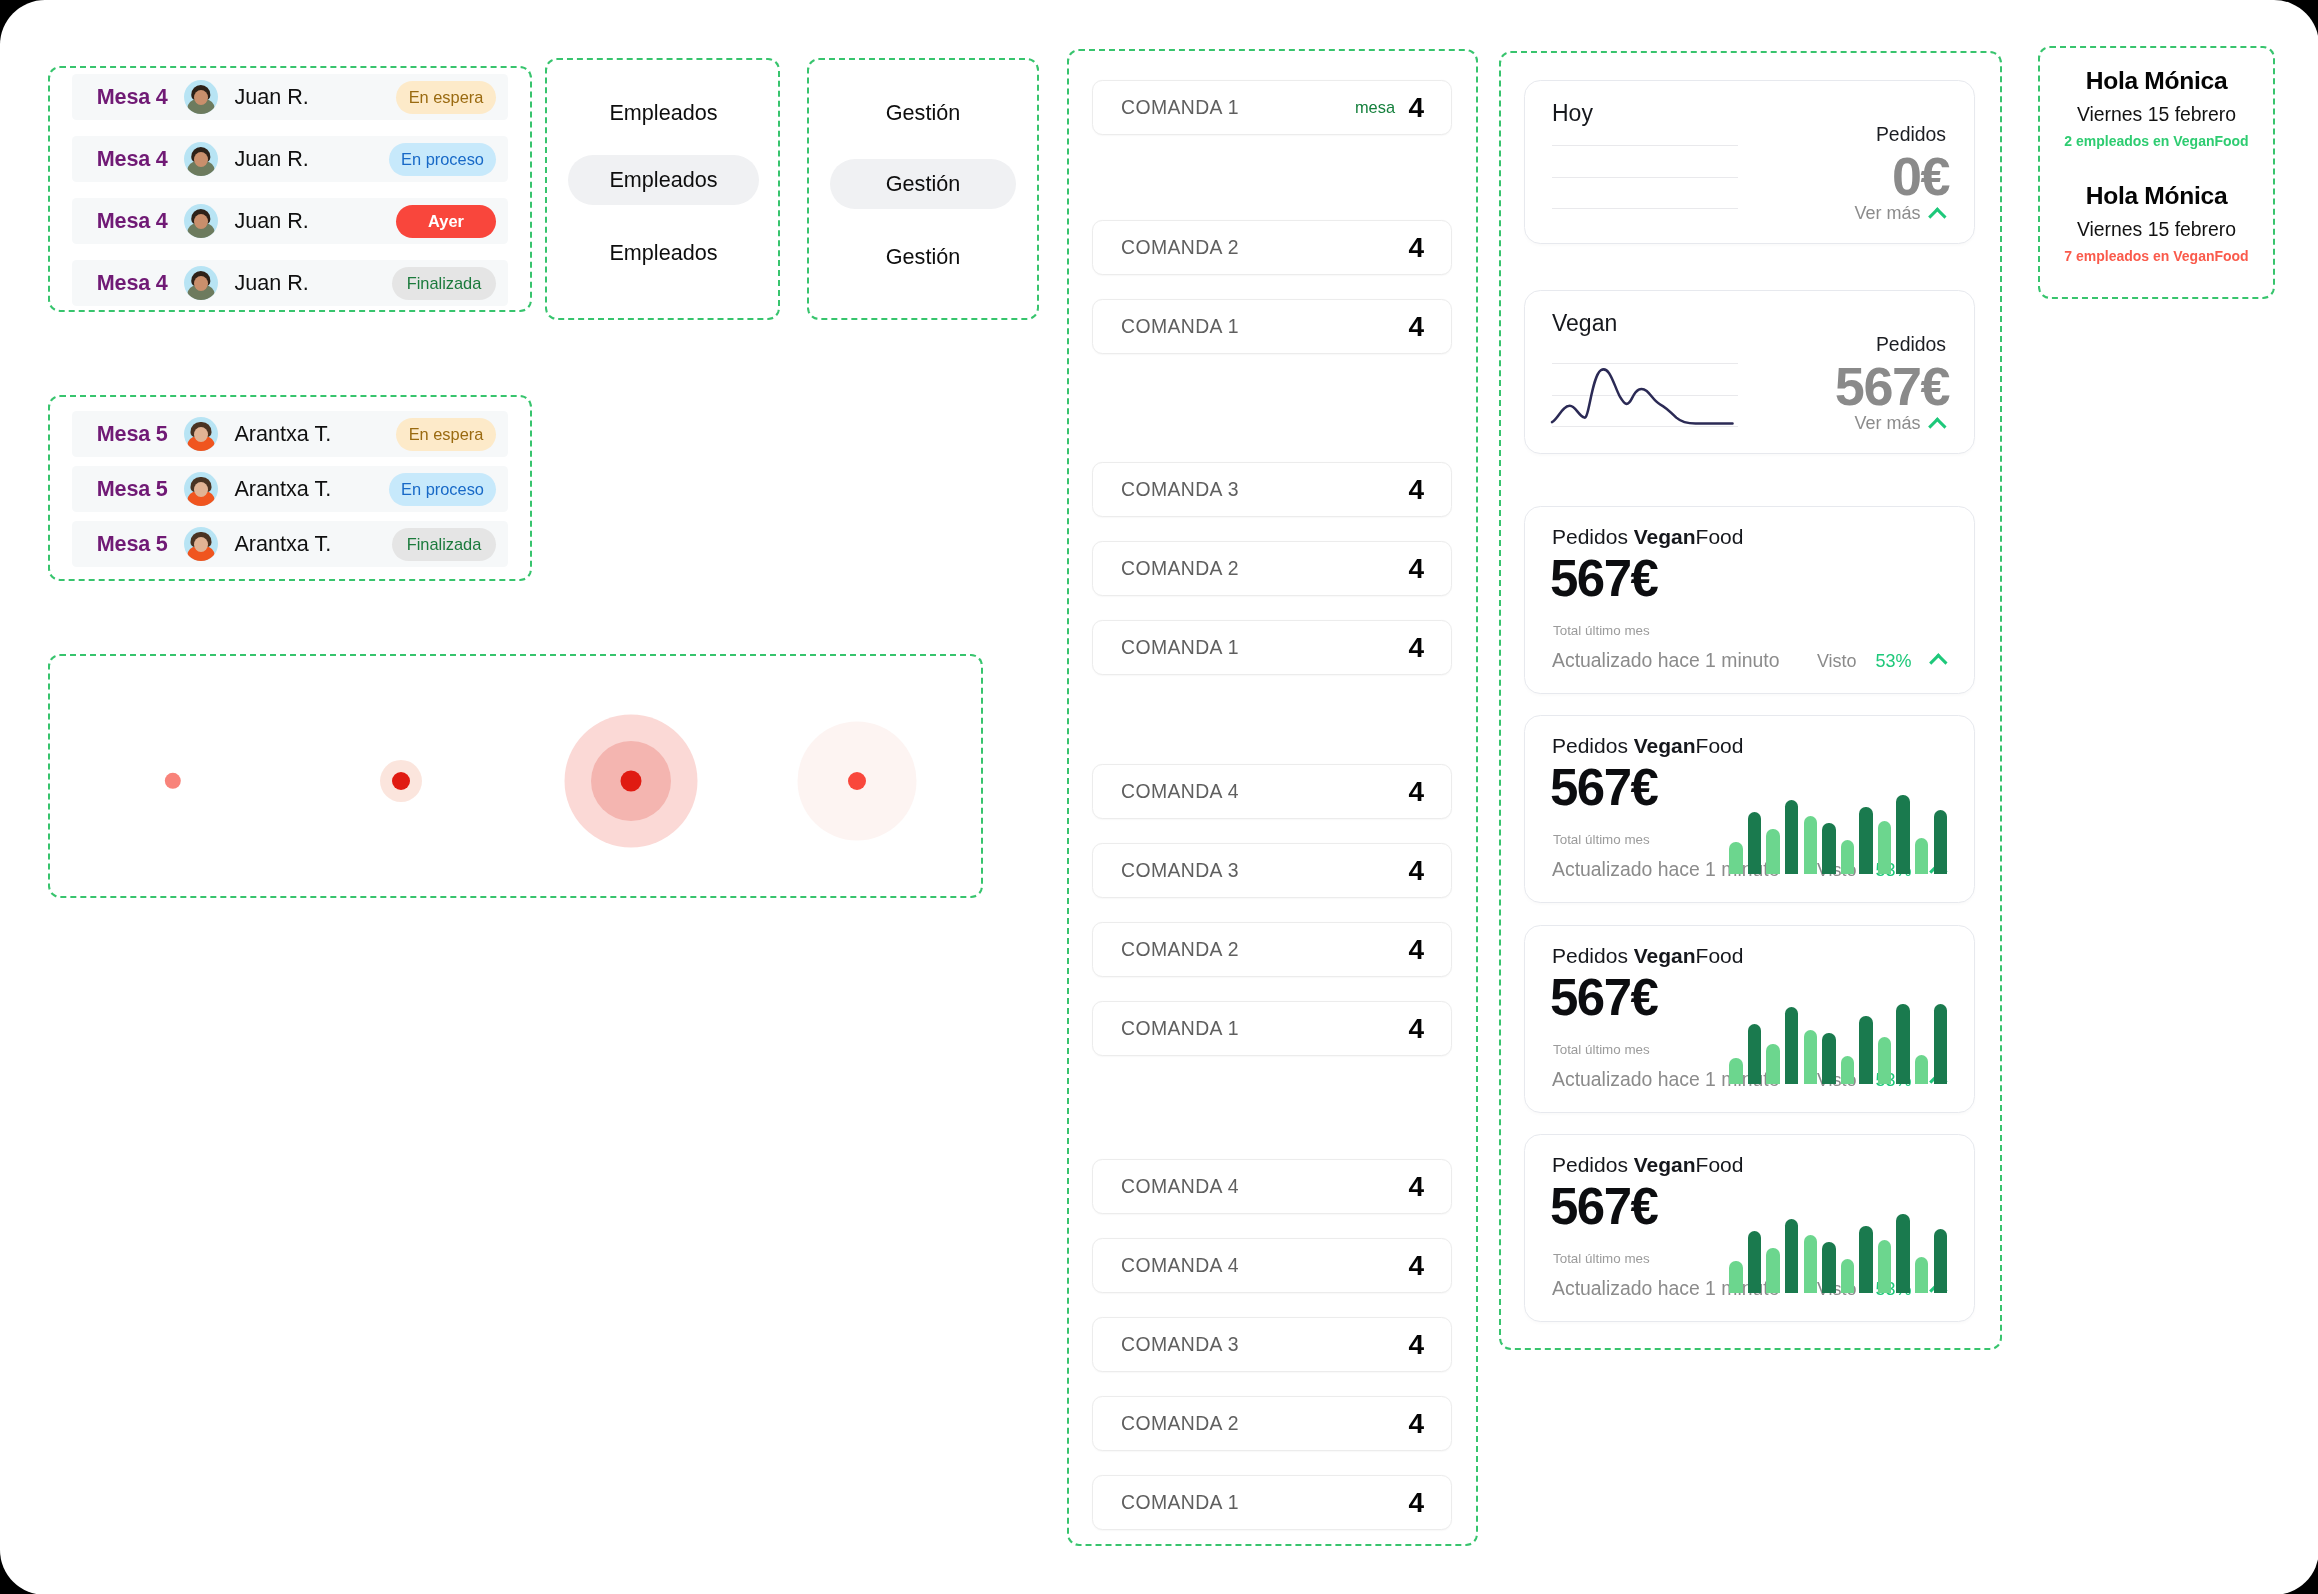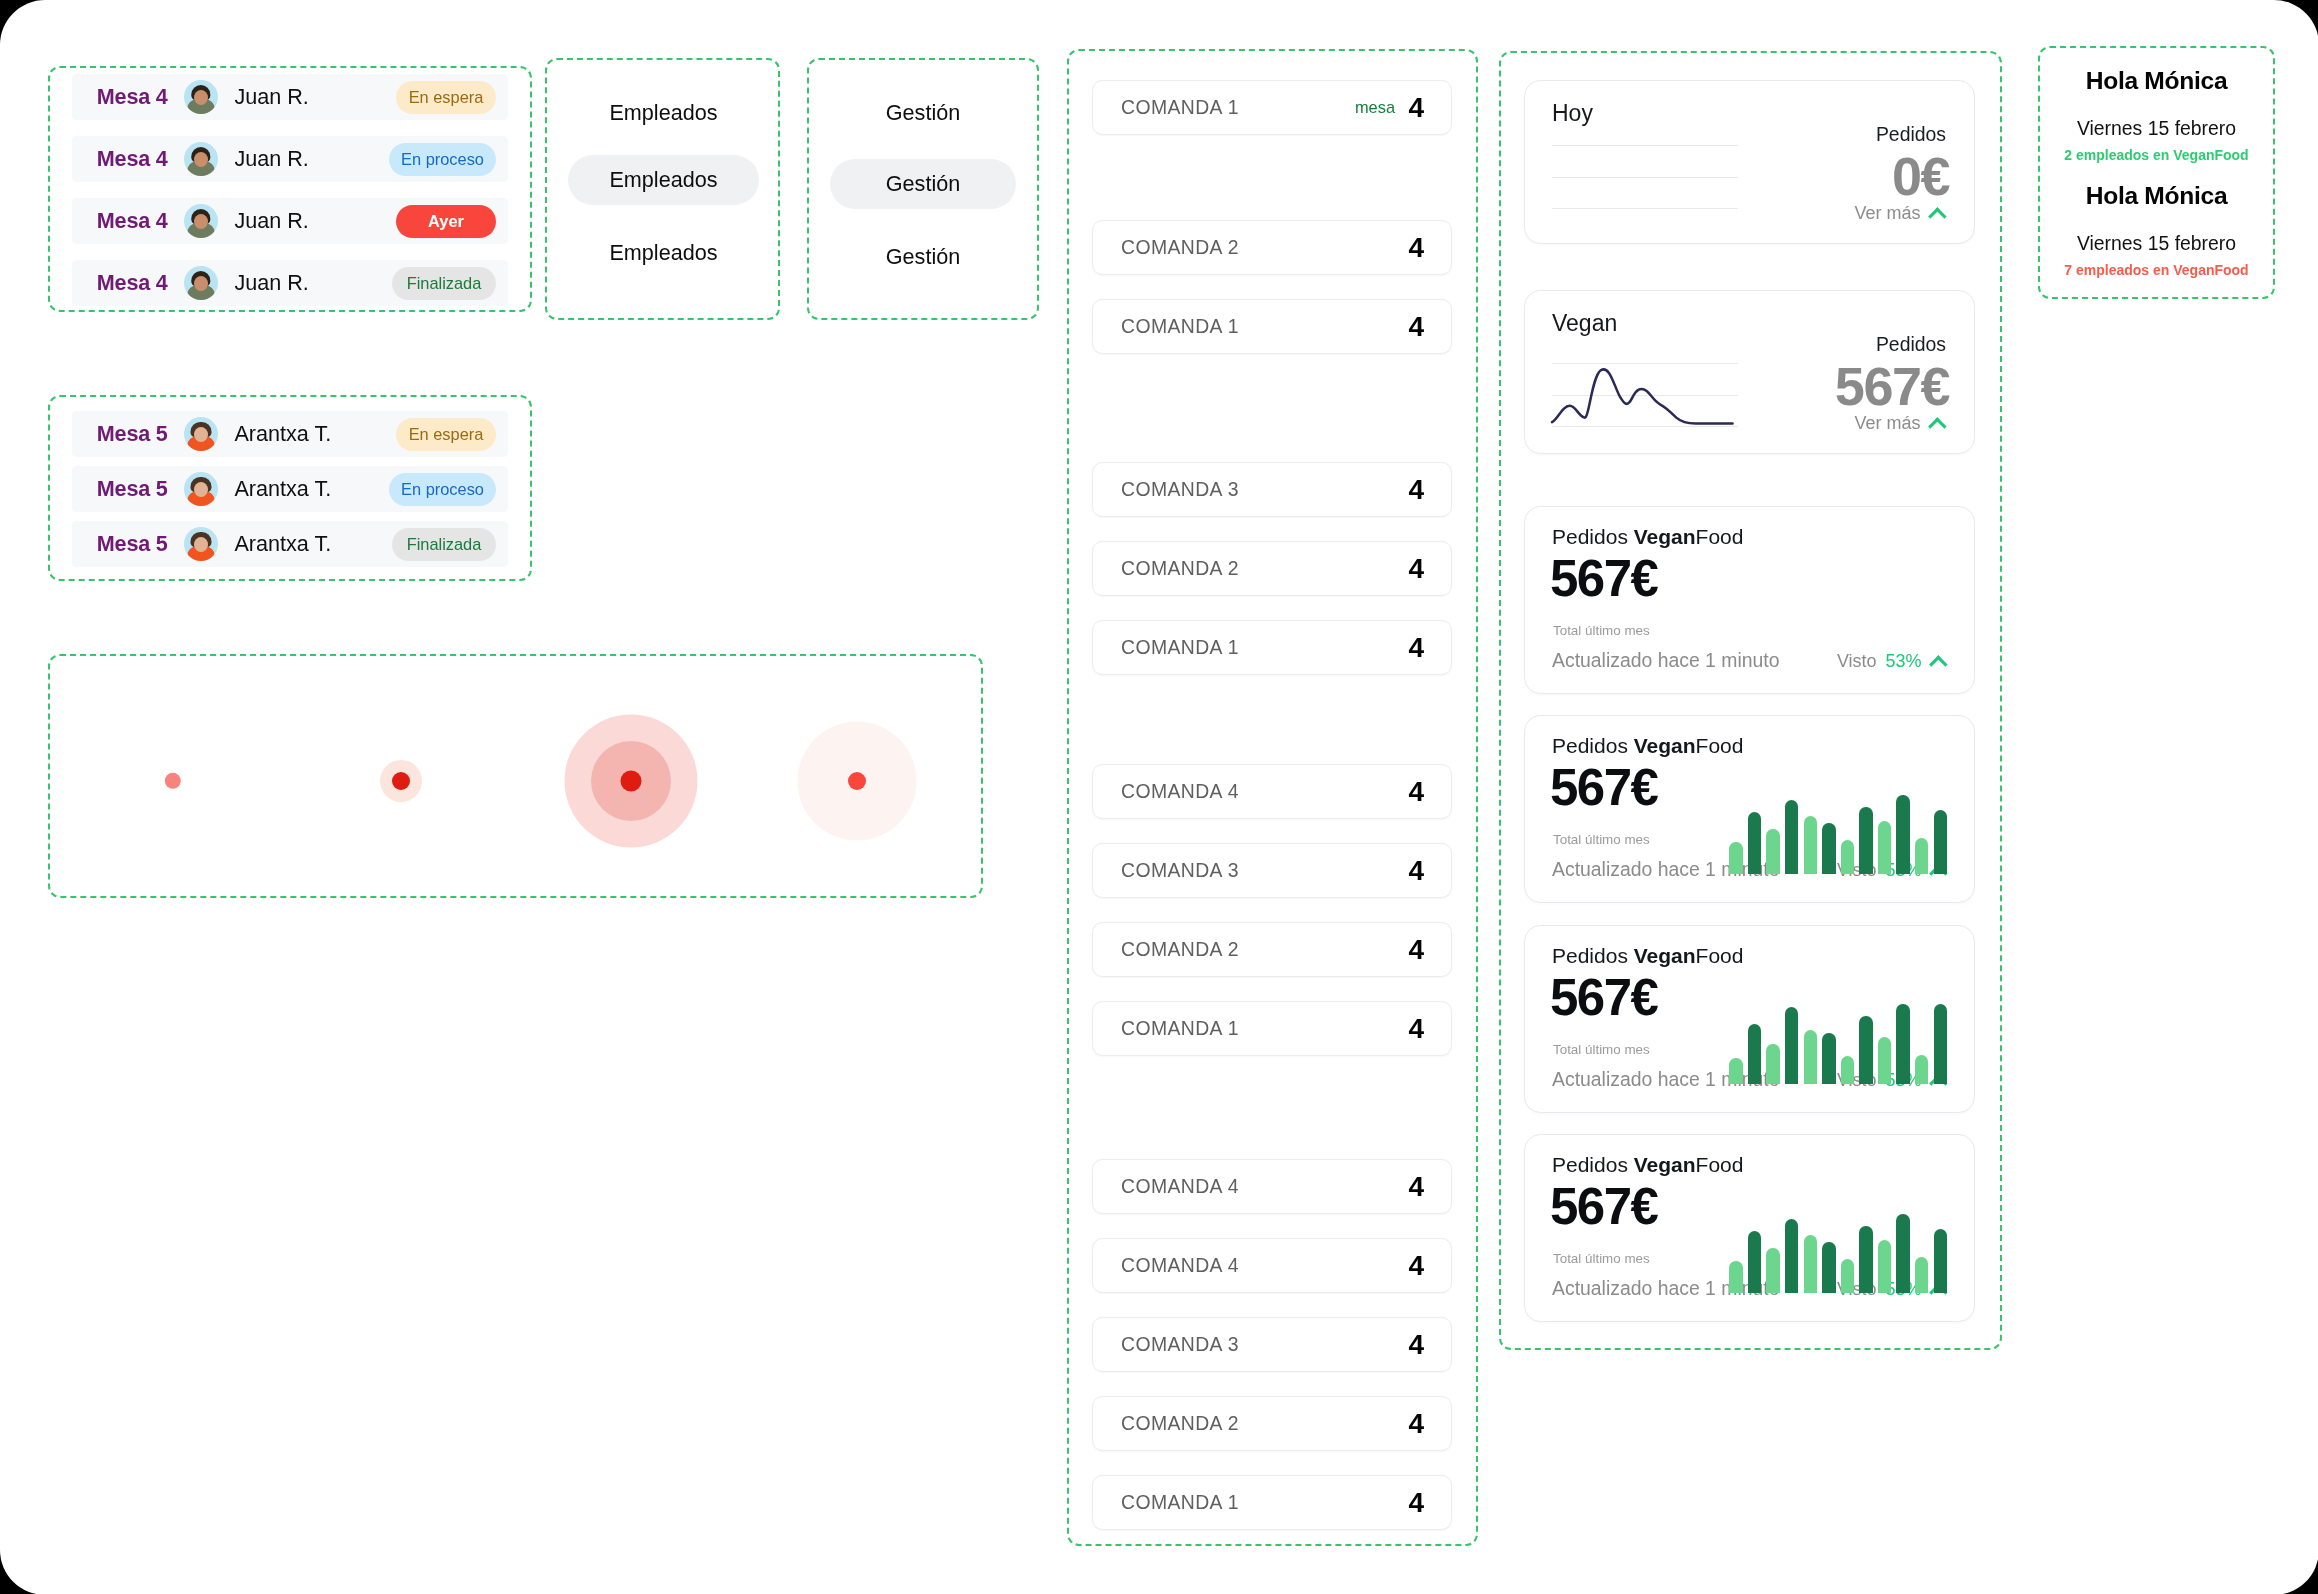--- a/index.html
+++ b/index.html
@@ -278,22 +278,21 @@
     left: 27px;
     font-size: 19.4px;
     color: #8b8b8b;
   }
   .vf-visto {
     position: absolute;
     right: 27px;
     font-size: 18px;
     color: #8b8b8b;
     display: flex;
-    align-items: center;
-    gap: 9px;
+    gap: 19px;
   }
   .vf-visto .pct { color: #1ec87a; }
   .bars {
     position: absolute;
     display: flex;
     align-items: flex-end;
     gap: 5.2px;
     height: 82px;
   }
   .bars span {
@@ -306,21 +305,21 @@
   .hm-block { position: absolute; width: 100%; text-align: center; }
   .hm-hello {
     font-size: 24.6px;
     font-weight: bold;
     color: #050505;
     letter-spacing: -0.3px;
   }
   .hm-date {
     font-size: 19.4px;
     color: #121212;
-    margin-top: 22px;
+    margin-top: 8px;
   }
   .hm-emp {
     font-size: 14px;
     font-weight: bold;
     margin-top: 7.4px;
   }
 </style>
 </head>
 <body>
 

